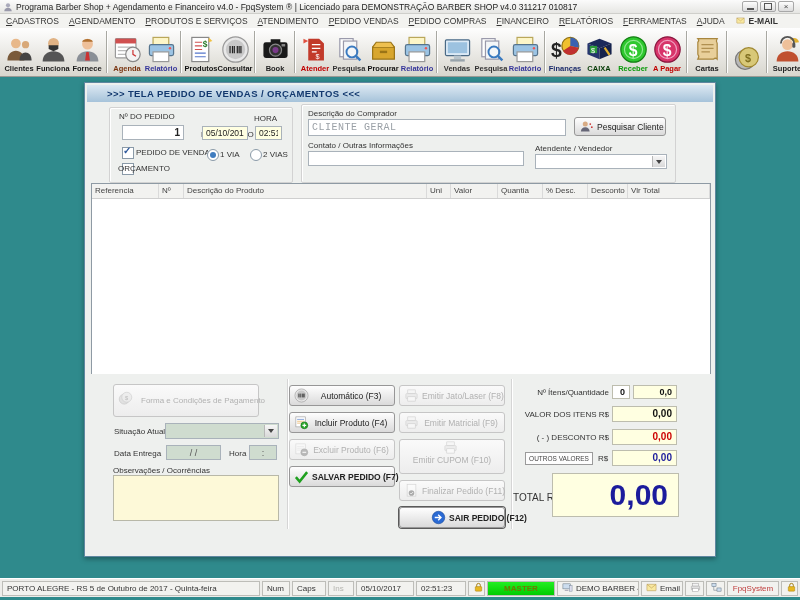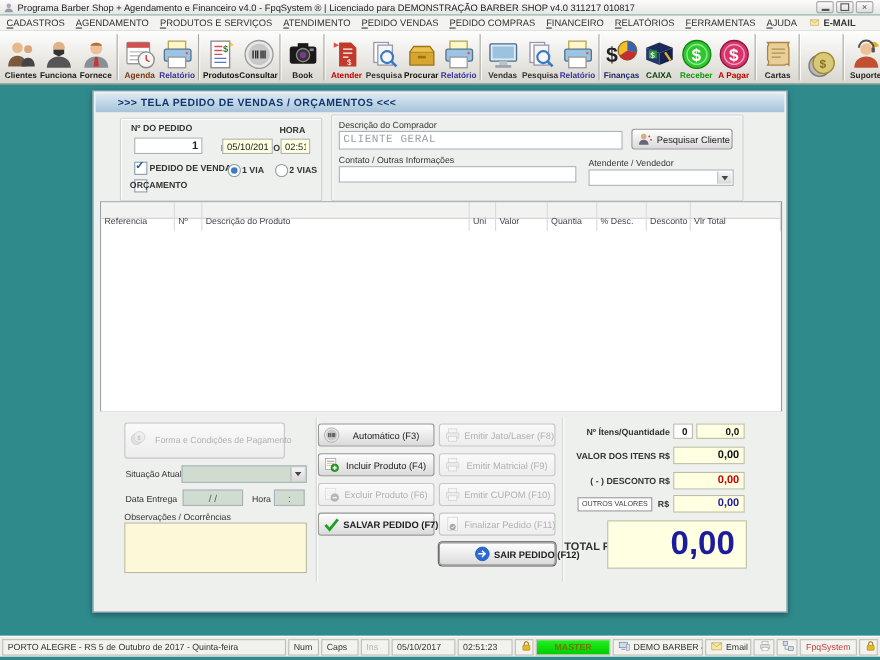--- a/index.html
+++ b/index.html
@@ -38,21 +38,21 @@
   .tb-label{font-size:7.5px;font-weight:bold;white-space:nowrap;line-height:9px;}
   .tb-sep{width:0;border-left:1px solid #a8a8a2;border-right:1px solid #ffffff;margin:3px 2px;}
   
   .window{position:absolute;left:84px;top:82px;width:632px;height:475px;
     background:#eef0ee;border:1px solid #5f87a0;box-shadow:0 2px 5px rgba(0,0,0,.35);box-sizing:border-box;}
   .win-title{position:absolute;left:2px;top:2px;right:2px;height:17px;
     background:linear-gradient(#dce8f2,#a6c3da);color:#12386e;font-weight:bold;
     font-size:9.5px;line-height:17px;padding-left:20px;letter-spacing:.4px;}
   .gbox{position:absolute;border:1px solid #d2d2d2;border-radius:2px;box-shadow:1px 1px 0 #ffffff inset;}
   .lbl{position:absolute;font-size:8px;color:#333;white-space:nowrap;}
-  .lbl.b{font-weight:bold;}
+  .lbl.b{font-weight:normal;}
   .fld{position:absolute;border:1px solid #a9b2ba;background:#fff;font-family:"Liberation Sans",sans-serif;
     font-size:9px;color:#222;padding:0 3px;box-sizing:border-box;}
   .fld.yellow{background:#ffffe1;text-align:center;}
   .fld.num{font-weight:bold;text-align:right;font-size:10px;}
   .fld.gray{color:#9aa0a6;font-size:10px;letter-spacing:.5px;font-family:Liberation Mono, monospace;}
   .fld.green{background:#cfdccf;text-align:center;color:#555;}
   .cb{position:absolute;width:10px;height:10px;background:#fff;border:1px solid #8a9aa8;}
   .cb.checked::after{content:"✓";position:absolute;left:0;top:-3px;font-size:10px;font-weight:bold;color:#2b579a;}
   .radio{position:absolute;width:10px;height:10px;border-radius:50%;background:#fff;border:1px solid #8a9aa8;}
   .radio.sel::after{content:"";position:absolute;left:2px;top:2px;width:6px;height:6px;border-radius:50%;background:#3f7cbf;}
@@ -69,21 +69,21 @@
   .btn .bico svg{width:15px;height:15px;}
   .btn .blabel{flex:1;text-align:center;white-space:nowrap;}
   .btn.disabled{color:#b1b1b1;border-color:#c6c6c6;background:linear-gradient(#fafafa,#ededed);}
   .btn.disabled .bico{opacity:.4;}
   .btn.bold .blabel{font-weight:bold;}
   .btn.default{box-shadow:0 0 0 1px #5a5a5a;}
   
   .tablewrap{position:absolute;left:6px;top:100px;width:620px;height:191px;
     border:1px solid #8e9aa4;background:#fff;box-sizing:border-box;}
   .thead{display:flex;height:14px;background:#f2f2f0;border-bottom:1px solid #cfcfcf;}
-  .th{font-size:8px;color:#444;padding:13px 3px;border-right:1px solid #dadada;
+  .th{font-size:8px;color:#444;padding:2px 3px;border-right:1px solid #dadada;
     white-space:nowrap;overflow:hidden;box-sizing:border-box;}
   .tbody{height:175px;background:#fff;}
   
   .panel{position:absolute;border-right:1px solid #d5d5d5;box-shadow:1px 0 0 #fff;}
   .valbox{position:absolute;background:#ffffe1;border:1px solid #bdbdae;
     font-weight:bold;text-align:right;box-sizing:border-box;font-size:10px;color:#111;padding:1px 4px;}
   .valbox.red{color:#cc0000;}
   .valbox.navy{color:#1c1c9c;}
   .valbox.total{font-size:30px;color:#1c1c9c;padding-right:10px;line-height:40px;}
   .minibtn{position:absolute;background:#fdfdfd;border:1px solid #9a9a9a;font-size:6.5px;
@@ -471,21 +471,21 @@
         <span class="blabel">Emitir Jato/Laser (F8)</span>
       </div>
       <div class="btn disabled" style="height: 21px; margin-bottom: 6px;">
         <span class="bico"><svg viewBox="0 0 24 24">
             <rect x="6" y="3" width="12" height="6" fill="#f4f4f4" stroke="#999"></rect>
             <rect x="3" y="9" width="18" height="8" rx="1" fill="#e0e0e0" stroke="#999"></rect>
             <rect x="6" y="14" width="12" height="7" fill="#fff" stroke="#999"></rect>
           </svg></span>
         <span class="blabel">Emitir Matricial  (F9)</span>
       </div>
-      <div class="btn disabled" style="height: 21px; margin-bottom: 6px;">
+      <div class="btn disabled" style="height: 35px; margin-bottom: 6px; flex-direction: column;">
         <span class="bico"><svg viewBox="0 0 24 24">
             <rect x="6" y="3" width="12" height="6" fill="#f4f4f4" stroke="#999"></rect>
             <rect x="3" y="9" width="18" height="8" rx="1" fill="#e0e0e0" stroke="#999"></rect>
             <rect x="6" y="14" width="12" height="7" fill="#fff" stroke="#999"></rect>
           </svg></span>
         <span class="blabel">Emitir CUPOM   (F10)</span>
       </div>
       <div class="btn disabled" style="height: 21px; margin-bottom: 6px;">
         <span class="bico"><svg viewBox="0 0 24 24">
             <rect x="5" y="2" width="14" height="19" fill="#fff" stroke="#999"></rect>

